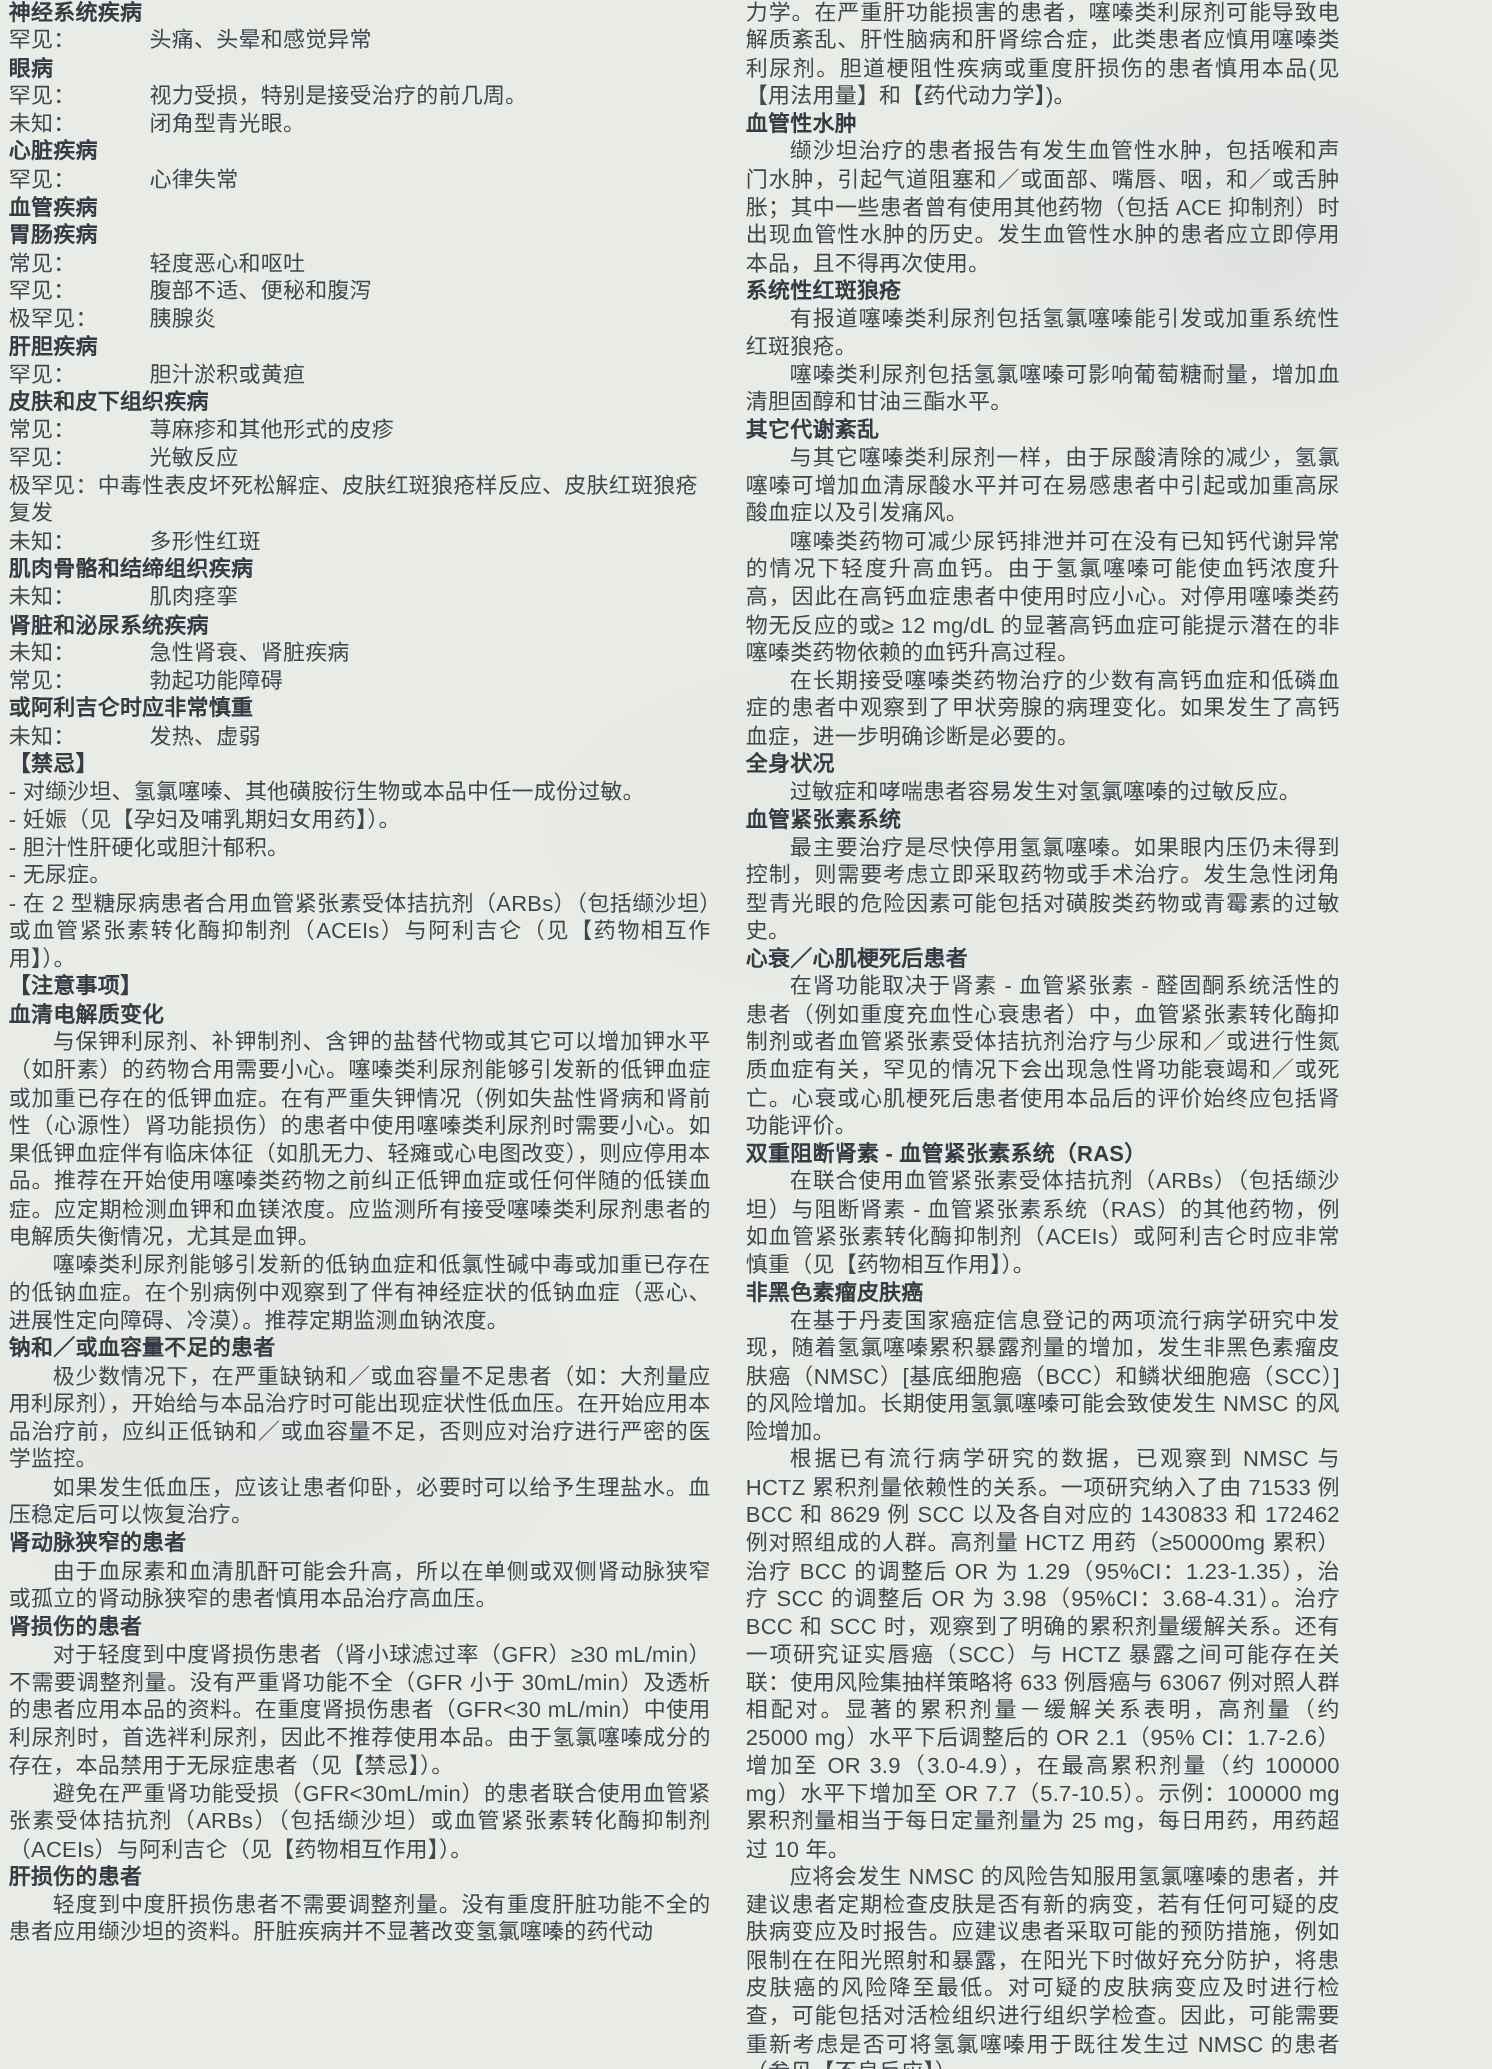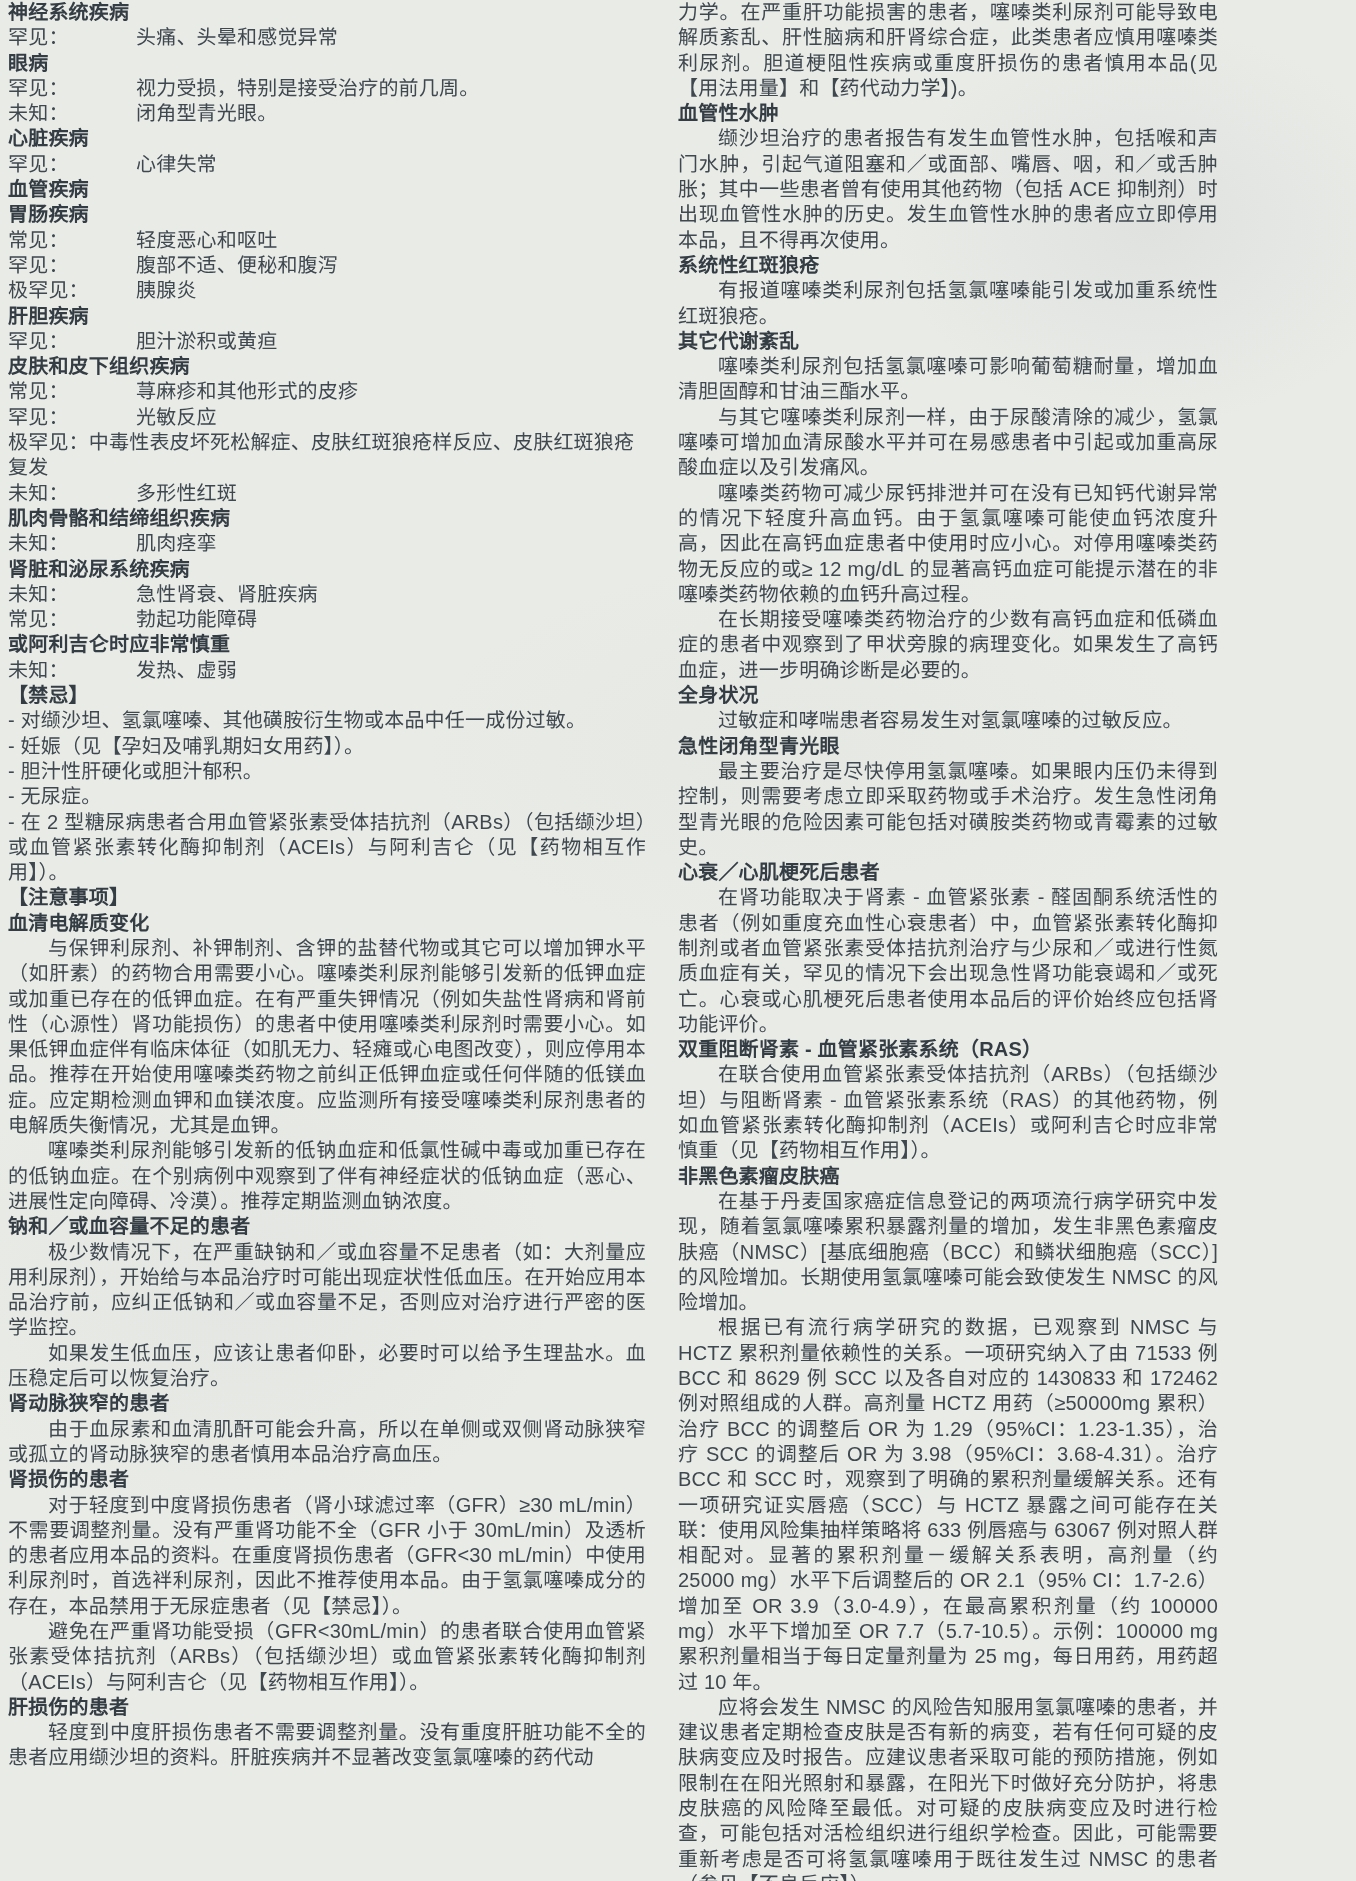--- a/index.html
+++ b/index.html
@@ -181,35 +181,35 @@
       <div class="block b-p0"><span class="txt">力学。在严重肝功能损害的患者，噻嗪类利尿剂可能导致电解质紊乱、肝性脑病和肝肾综合症，此类患者应慎用噻嗪类利尿剂。胆道梗阻性疾病或重度肝损伤的患者慎用本品(见【用法用量】和【药代动力学】)。</span></div>
 
       <div class="block b-h"><span class="txt">血管性水肿</span></div>
 
       <div class="block b-p"><span class="txt">缬沙坦治疗的患者报告有发生血管性水肿，包括喉和声门水肿，引起气道阻塞和／或面部、嘴唇、咽，和／或舌肿胀；其中一些患者曾有使用其他药物（包括 ACE 抑制剂）时出现血管性水肿的历史。发生血管性水肿的患者应立即停用本品，且不得再次使用。</span></div>
 
       <div class="block b-h"><span class="txt">系统性红斑狼疮</span></div>
 
       <div class="block b-p"><span class="txt">有报道噻嗪类利尿剂包括氢氯噻嗪能引发或加重系统性红斑狼疮。</span></div>
 
+      <div class="block b-p"><span class="txt">噻嗪类利尿剂包括氢氯噻嗪可影响葡萄糖耐量，增加血清胆固醇和甘油三酯水平。</span></div>
+
       <div class="block b-h"><span class="txt">其它代谢紊乱</span></div>
 
-      <div class="block b-p"><span class="txt">噻嗪类利尿剂包括氢氯噻嗪可影响葡萄糖耐量，增加血清胆固醇和甘油三酯水平。</span></div>
-
       <div class="block b-p"><span class="txt">与其它噻嗪类利尿剂一样，由于尿酸清除的减少，氢氯噻嗪可增加血清尿酸水平并可在易感患者中引起或加重高尿酸血症以及引发痛风。</span></div>
 
       <div class="block b-p"><span class="txt">噻嗪类药物可减少尿钙排泄并可在没有已知钙代谢异常的情况下轻度升高血钙。由于氢氯噻嗪可能使血钙浓度升高，因此在高钙血症患者中使用时应小心。对停用噻嗪类药物无反应的或≥ 12 mg/dL 的显著高钙血症可能提示潜在的非噻嗪类药物依赖的血钙升高过程。</span></div>
 
       <div class="block b-p"><span class="txt">在长期接受噻嗪类药物治疗的少数有高钙血症和低磷血症的患者中观察到了甲状旁腺的病理变化。如果发生了高钙血症，进一步明确诊断是必要的。</span></div>
 
       <div class="block b-h"><span class="txt">全身状况</span></div>
 
       <div class="block b-p"><span class="txt">过敏症和哮喘患者容易发生对氢氯噻嗪的过敏反应。</span></div>
 
-      <div class="block b-h"><span class="txt">急性闭角型青光眼</span></div>
+      <div class="block b-h"><span class="txt">血管紧张素系统</span></div>
 
 
       <div class="block b-p"><span class="txt">最主要治疗是尽快停用氢氯噻嗪。如果眼内压仍未得到控制，则需要考虑立即采取药物或手术治疗。发生急性闭角型青光眼的危险因素可能包括对磺胺类药物或青霉素的过敏史。</span></div>
 
       <div class="block b-h"><span class="txt">心衰／心肌梗死后患者</span></div>
 
       <div class="block b-p"><span class="txt">在肾功能取决于肾素 - 血管紧张素 - 醛固酮系统活性的患者（例如重度充血性心衰患者）中，血管紧张素转化酶抑制剂或者血管紧张素受体拮抗剂治疗与少尿和／或进行性氮质血症有关，罕见的情况下会出现急性肾功能衰竭和／或死亡。心衰或心肌梗死后患者使用本品后的评价始终应包括肾功能评价。</span></div>
 
       <div class="block b-h"><span class="txt">双重阻断肾素 - 血管紧张素系统（RAS）</span></div>
 

